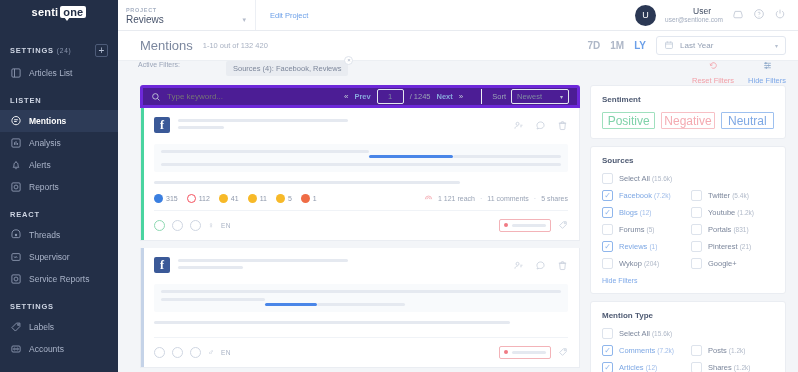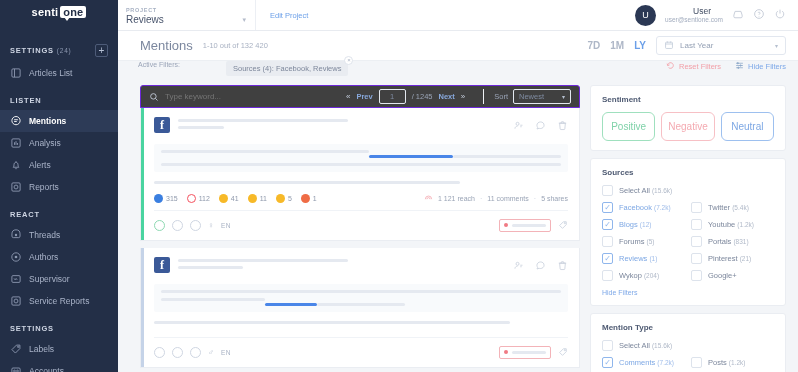--- a/index.html
+++ b/index.html
@@ -106,30 +106,30 @@
   .af-chip {
     margin-left: 9px; background: #e9ecf1; border-radius: 2px;
     font-size: 7.5px; color: #7d879b; padding: 3px 7px; position: relative; cursor: pointer;
   }
   .af-x {
     position: absolute; right: -5px; top: -5px; width: 9px; height: 9px;
     border-radius: 50%; background: #fff; border: 1px solid #dfe4ec;
     color: #a9b3c3; font-size: 6px; line-height: 7px; text-align: center;
   }
   .fb-right { margin-left: auto; display: flex; align-items: center; gap: 14px; }
-  .fb-btn { font-size: 7.5px; display: flex; align-items: center; gap: 4px; cursor: pointer; }
+  .fb-btn { font-size: 7.5px; display: flex; align-items: center; gap: 4px; cursor: pointer; flex-direction: column; }
   .reset { color: #f2a0a8; }
   .hide { color: #7fa9e8; }
 
   .body-row { flex: 1; display: flex; gap: 10px; padding: 0 12px 0 22px; min-height: 0; }
 
   
   .mentions-col { flex: 1; min-width: 0; display: flex; flex-direction: column; }
   .search-row {
-    background: #404040; border: 1px solid #6d28d9; border-radius: 3px 3px 0 0;
+    background: #4c1d95; border: 3px solid #6d28d9; border-radius: 3px 3px 0 0;
     height: 23px; display: flex; align-items: center; padding: 0 8px; gap: 6px;
   }
   .srch-ic { color: #c6cedb; }
   .srch-in {
     border: none; outline: none; font-size: 8px; color: #9aa4b6;
     font-family: "Liberation Sans", sans-serif; flex: 1; background: transparent;
   }
   .pager { display: flex; align-items: center; gap: 6px; font-size: 7.5px; }
   .pg-arr { color: #c2cbd9; font-size: 8px; cursor: pointer; }
   .pg-lbl { color: #88a9dd; font-weight: bold; cursor: pointer; }
@@ -197,21 +197,21 @@
   .tag-bar { flex: 1; height: 3px; background: #e5e9f0; border-radius: 2px; }
   .tag-ic { color: #c2cbd9; }
 
   
   .filters-col { width: 196px; flex: none; }
   .fpanel { background: #fff; border: 1px solid #eaedf2; border-radius: 3px; padding: 9px 11px; }
   .fpanel + .fpanel { margin-top: 7px; }
   .fp-title { font-size: 8px; font-weight: bold; color: #4e5a72; margin-bottom: 8px; }
   .sent-btns { display: flex; gap: 6px; }
   .sbtn {
-    flex: 1; height: 29px; border-radius: 6px; font-size: 10px;
+    flex: 1; height: 17px; border-radius: 1px; font-size: 12px;
     display: flex; align-items: center; justify-content: center; cursor: pointer;
   }
   .sbtn.p { border: 1px solid #9fe0be; color: #7fd2a9; }
   .sbtn.n { border: 1px solid #f7c0c5; color: #f4aab1; }
   .sbtn.u { border: 1px solid #9dc0ef; color: #7ea8e4; }
   .cb-row { display: flex; align-items: center; gap: 6px; margin-bottom: 6px; }
   .cb {
     width: 11px; height: 11px; border: 1px solid #dde3ec; border-radius: 2px; flex: none;
     cursor: pointer;
   }
@@ -298,29 +298,20 @@
 
     <div class="group-label">REACT</div>
     <div class="nav-item">
       <span class="ic">
         <svg width="12" height="12" viewBox="0 0 16 16" fill="none" stroke="#8d99b1" stroke-width="1.2">
             <path d="M2.6 9.5v-3a5.4 5.4 0 0 1 10.8 0v3a2 2 0 0 1 -2 2h-6.8a2 2 0 0 1 -2 -2z"></path>
             <circle cx="8" cy="8" r="1.6" fill="#8d99b1" stroke="none"></circle>
           </svg>
       </span>
       <span>Threads</span>
-    </div>
-    <div class="nav-item">
-      <span class="ic">
-        <svg width="12" height="12" viewBox="0 0 16 16" fill="none" stroke="#8d99b1" stroke-width="1.2">
-            <circle cx="8" cy="8" r="5.6"></circle>
-            <circle cx="8" cy="8" r="1.8" fill="#8d99b1" stroke="none"></circle>
-          </svg>
-      </span>
-      <span>Authors</span>
     </div>
     <div class="nav-item">
       <span class="ic">
         <svg width="12" height="12" viewBox="0 0 16 16" fill="none" stroke="#8d99b1" stroke-width="1.2">
             <rect x="2.5" y="3.5" width="11" height="9" rx="1.5"></rect>
             <path d="M5.4 7.3l1.4 1.8 1.4 -1.8 1.4 1.8"></path>
           </svg>
       </span>
       <span>Supervisor</span>
     </div>

